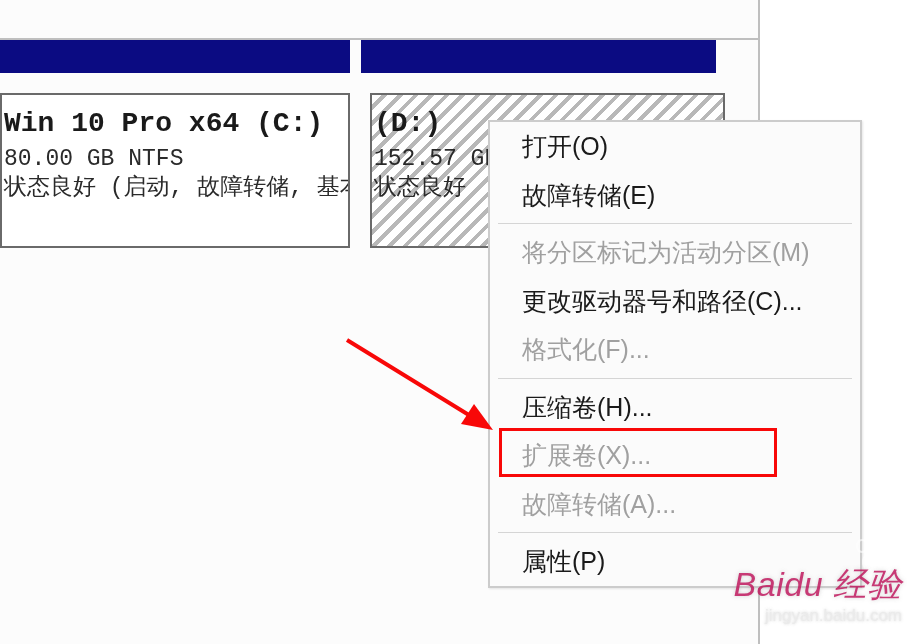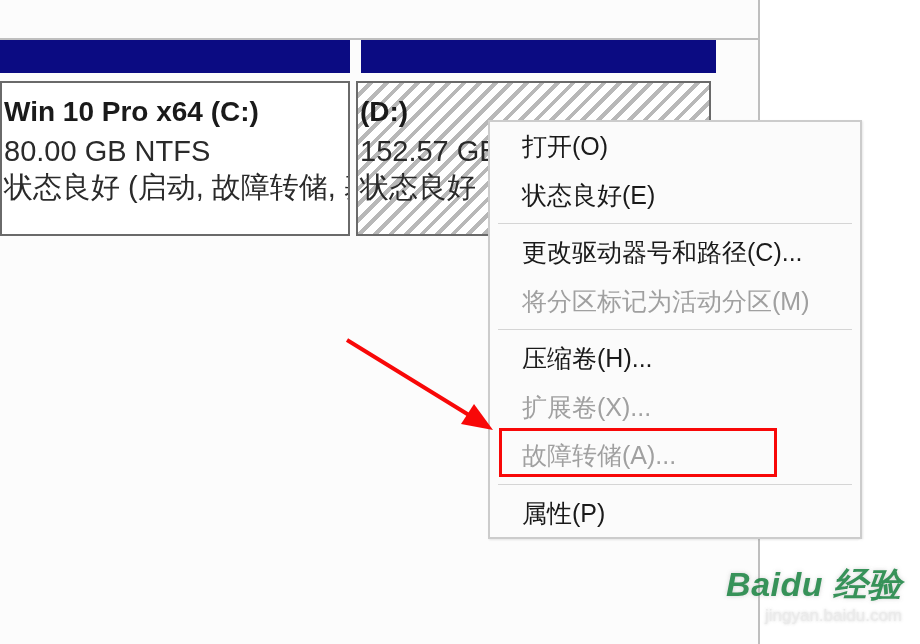--- a/index.html
+++ b/index.html
@@ -43,22 +43,23 @@
       height: 33px;
     }
     .header-block {
       background: #0b0b82;
       height: 33px;
     }
     .hb1 { width: 350px; }
     .hb2 { width: 355px; margin-left: 6px; }
     .partition-row {
       display: flex;
-      gap: 6px;
-      margin-top: 8px;
+      gap: 20px;
+      margin-top: 20px;
+      font-family: Liberation Mono, monospace;
     }
     .partition-box {
       border: 2px solid #6a6a6a;
       height: 155px;
       padding: 14px 2px 8px 2px;
       background: #ffffff;
       overflow: hidden;
     }
     .p1 {
       width: 350px;
@@ -80,21 +81,21 @@
     }
     .partition-title {
       font-size: 28px;
       font-weight: 700;
       color: #1a1a1a;
       white-space: nowrap;
       line-height: 1.1;
       margin-bottom: 5px;
     }
     .partition-info {
-      font-size: 29px;
+      font-size: 23px;
       color: #2a2a2a;
       white-space: nowrap;
       line-height: 1.25;
     }
     .context-menu {
       position: absolute;
       top: 120px;
       left: 488px;
       width: 374px;
       background: #fbfbfb;
@@ -140,24 +141,24 @@
     .watermark {
       position: absolute;
       bottom: 18px;
       right: 18px;
       z-index: 30;
       text-align: right;
       opacity: 0.85;
       pointer-events: none;
     }
     .wm-main {
-      color: #15803d;
+      color: #be185d;
       font-size: 34px;
       font-style: italic;
-      font-weight: 700;
+      font-weight: 400;
       text-shadow: 0 0 4px rgba(180,180,180,0.7);
       letter-spacing: 0.5px;
     }
     .wm-sub {
       color: #e8e8e8;
       font-size: 17px;
       text-shadow: 0 0 3px rgba(170,170,170,0.6);
       margin-top: -2px;
     }
     .paw {
@@ -190,24 +191,25 @@
           <div class="partition-info">152.57 GB NTFS</div>
           <div class="partition-info">状态良好</div>
         </div>
       </div>
     </div>
   </div>
 </div>
 
 <div class="context-menu">
   <div class="menu-item">打开(O)</div>
-  <div class="menu-item">状态良好(E)</div>
+  <div class="menu-item">故障转储(E)</div>
   <div class="menu-separator"></div>
+  <div class="menu-item disabled">将分区标记为活动分区(M)</div>
   <div class="menu-item">更改驱动器号和路径(C)...</div>
-  <div class="menu-item disabled">将分区标记为活动分区(M)</div>
+  <div class="menu-item disabled">格式化(F)...</div>
   <div class="menu-separator"></div>
   <div class="menu-item">压缩卷(H)...</div>
   <div class="menu-item disabled">扩展卷(X)...</div>
   <div class="menu-item disabled">故障转储(A)...</div>
   <div class="menu-separator"></div>
   <div class="menu-item">属性(P)</div>
 </div>
 
 <div class="highlight-box"></div>
 

